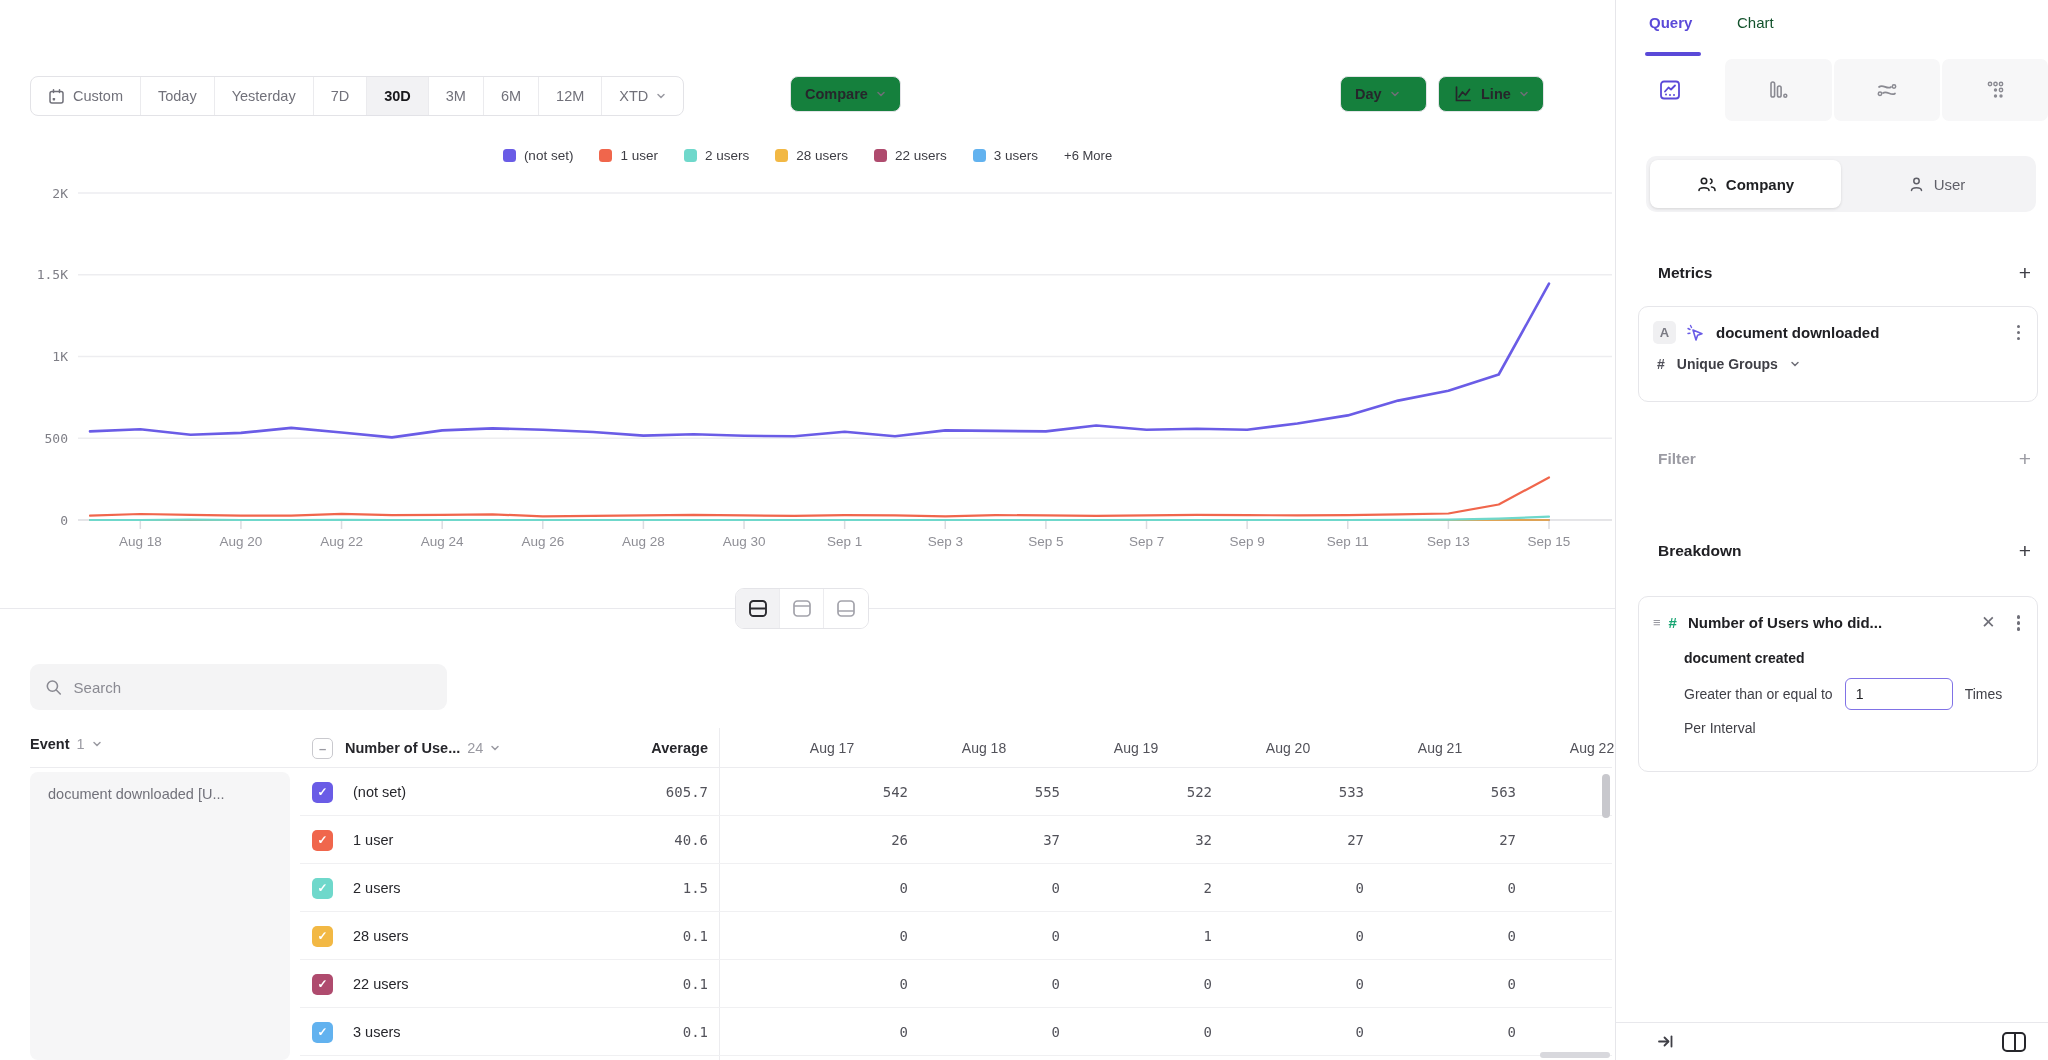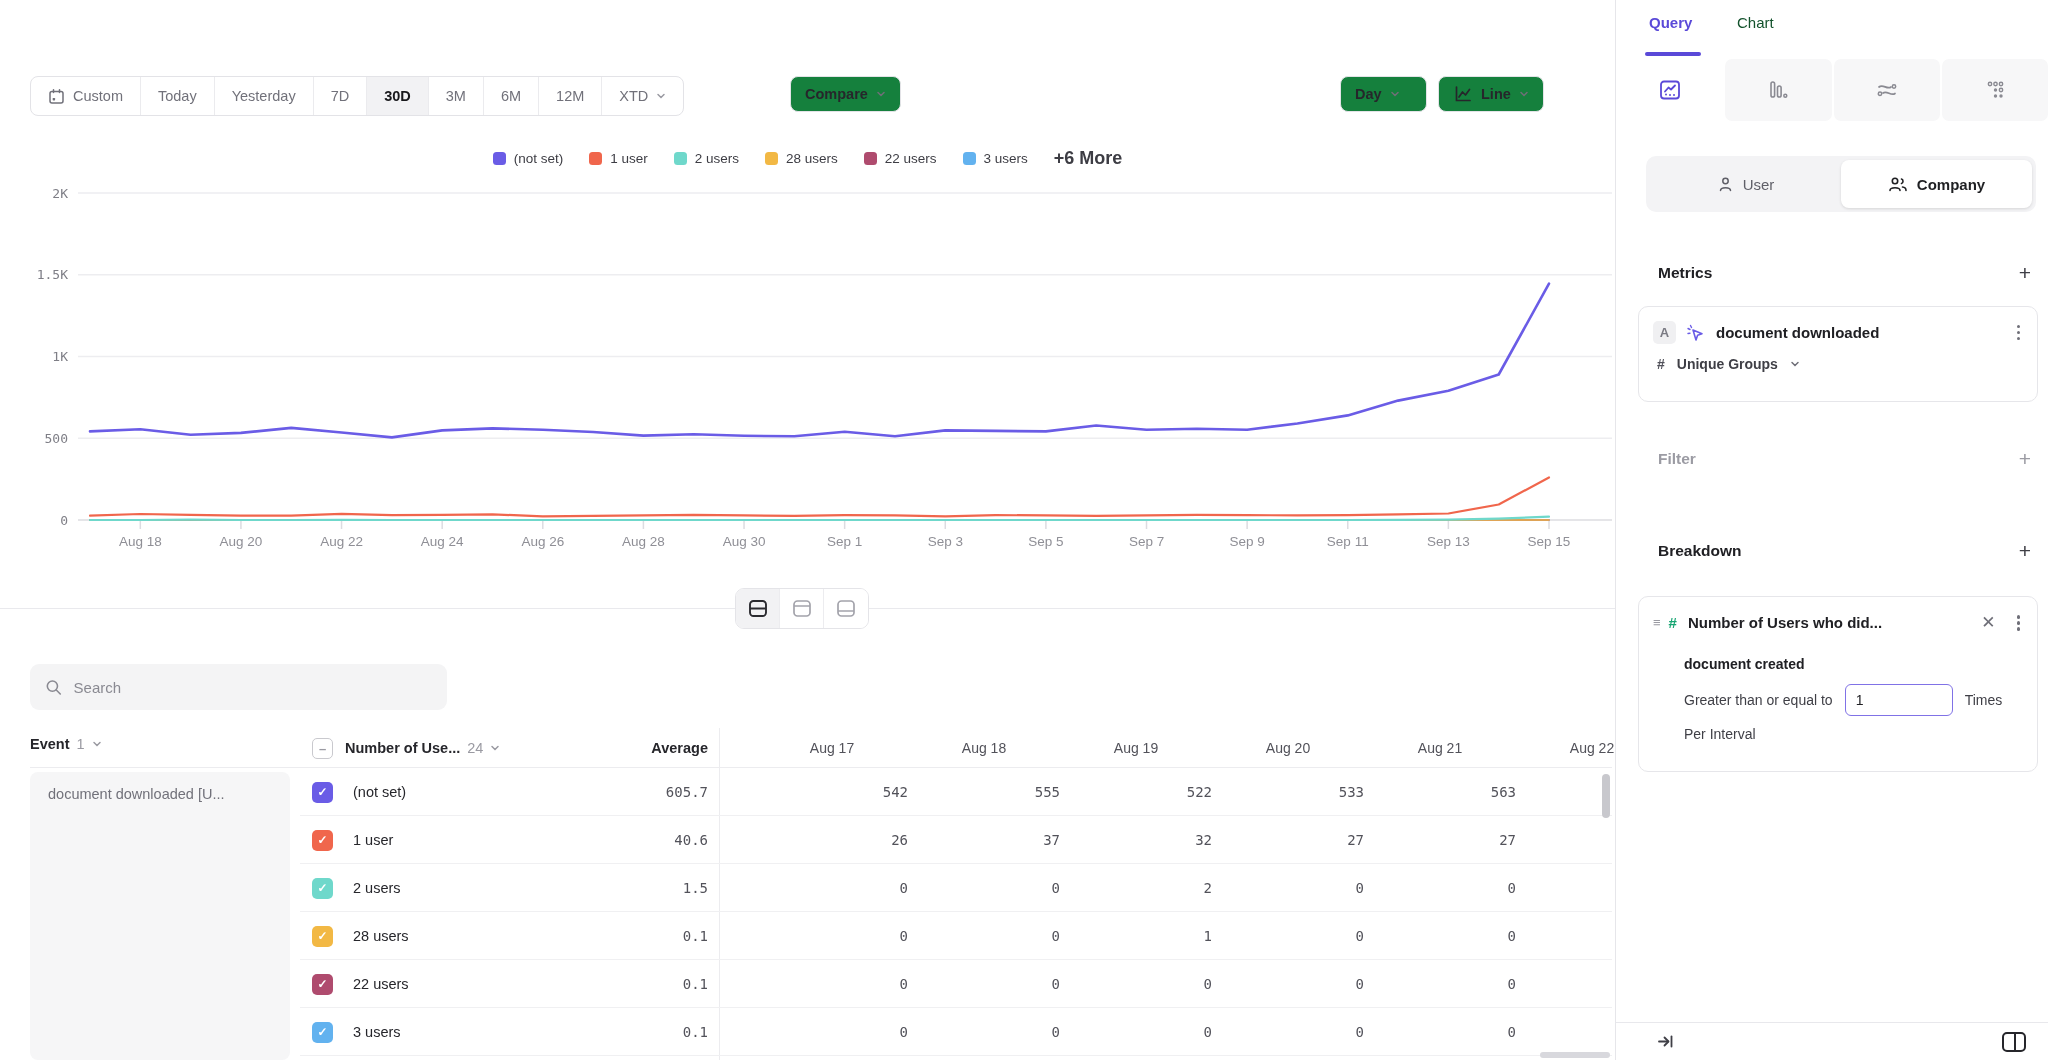--- a/index.html
+++ b/index.html
@@ -19,21 +19,21 @@
   .btn { position:absolute; top:0; height:36px; display:flex; align-items:center; gap:8px;
     padding:0 14px; border:1px solid #e3e3e7; border-radius:8px; background:#15803d;
     font-size:14.5px; color:#26262b; font-weight:600; }
   .chev { width:10px; height:10px; flex:0 0 auto; }
 
   
   .legend { position:absolute; left:0; top:148px; width:1615px; display:flex;
     justify-content:center; align-items:center; gap:26px; }
   .legend-item { display:flex; align-items:center; gap:8px; font-size:13.5px; color:#3d3d44; }
   .swatch { width:13px; height:13px; border-radius:3.5px; }
-  .legend-more { font-size:18px; color:#3d3d44; font-weight:700; }
+  .legend-more { font-size:13px; color:#3d3d44; font-weight:400; }
 
   
   #chart-svg { position:absolute; left:0; top:0; width:1615px; height:560px; }
 
   
   .mid-divider { position:absolute; left:0; top:608px; width:1615px; height:1px; background:#e9e9ed; }
   .toggle-group { position:absolute; left:735px; top:588px; display:flex; height:41px;
     background:#fff; border:1px solid #e4e4e8; border-radius:9px; overflow:hidden; }
   .toggle-cell { width:44px; display:flex; align-items:center; justify-content:center;
     border-right:1px solid #ececef; cursor:pointer; background:#fff; }
@@ -121,21 +121,21 @@
   .mc-row2 { display:flex; align-items:center; gap:12px; margin:12px 0 0 4px; }
   .hash-gray { font-size:14px; color:#52525b; font-weight:600; }
   .mc-agg { font-size:14px; color:#3f3f46; font-weight:600; }
 
   .bd-card { top:596px; height:176px; padding:15px 14px 0 14px; }
   .bd-row1 { display:flex; align-items:center; gap:8px; }
   .drag-handle { color:#9a9aa2; font-size:13px; letter-spacing:0; line-height:10px; }
   .hash-green { font-size:15px; color:#17a673; font-weight:700; }
   .bd-title { font-size:15px; font-weight:600; color:#202024; flex:1; padding-left:3px; }
   .x-close { font-size:17px; color:#6f6f78; padding:0 10px; cursor:pointer; }
-  .bd-event { font-size:14px; font-weight:700; color:#202024; margin:22px 0 0 31px; }
+  .bd-event { font-size:14px; font-weight:700; color:#202024; margin:16px 0 0 31px; }
   .bd-cond { display:flex; align-items:center; gap:12px; margin:12px 0 0 31px; }
   .bd-cond .lbl { font-size:14px; color:#3f3f46; }
   .bd-input { width:108px; height:32px; border:1.5px solid #8072e6; border-radius:6px;
     font-size:14px; color:#202024; padding:0 10px; outline:none;
     font-family:"Liberation Sans", sans-serif; }
   .bd-per { font-size:14px; color:#3f3f46; margin:10px 0 0 31px; }
 
   .sb-bottom { position:absolute; left:0; bottom:0; width:433px; height:38px;
     border-top:1px solid #e8e8ec; }
   .collapse-btn { position:absolute; left:40px; top:9px; cursor:pointer; }
@@ -479,35 +479,35 @@
           <circle cx="18" cy="6" r="1.7" fill="none" stroke="#8a8a92" stroke-width="1.4"></circle>
           <circle cx="12.5" cy="12" r="1.7" fill="#8a8a92"></circle>
           <circle cx="18" cy="12" r="1.7" fill="none" stroke="#8a8a92" stroke-width="1.4"></circle>
           <circle cx="12.5" cy="18" r="1.7" fill="#8a8a92"></circle>
           <circle cx="18" cy="18" r="1.7" fill="#8a8a92"></circle>
         </svg>
       </div>
     </div>
 
     <div class="entity-toggle">
-      <div class="ent-opt">
-        <svg width="17" height="17" viewBox="0 0 17 17">
-          <circle cx="8.5" cy="5" r="2.7" fill="none" stroke="#5f5f68" stroke-width="1.5"></circle>
-          <path d="M3.5 14.5 C3.5 10.8, 13.5 10.8, 13.5 14.5" fill="none" stroke="#5f5f68" stroke-width="1.5" stroke-linecap="round"></path>
-        </svg>
-        <span>User</span>
-      </div>
       <div class="ent-opt selected">
         <svg width="20" height="17" viewBox="0 0 20 17">
           <circle cx="7" cy="5" r="2.7" fill="none" stroke="#1f2023" stroke-width="1.6"></circle>
           <path d="M2 14.5 C2 10.8, 12 10.8, 12 14.5" fill="none" stroke="#1f2023" stroke-width="1.6" stroke-linecap="round"></path>
           <path d="M13.5 3 C15.5 3.5, 15.5 7, 13.5 7.5" fill="none" stroke="#1f2023" stroke-width="1.6" stroke-linecap="round"></path>
           <path d="M14.5 11 C17.5 11.2, 18 12.8, 18 14.5" fill="none" stroke="#1f2023" stroke-width="1.6" stroke-linecap="round"></path>
         </svg>
         <span>Company</span>
+      </div>
+      <div class="ent-opt">
+        <svg width="17" height="17" viewBox="0 0 17 17">
+          <circle cx="8.5" cy="5" r="2.7" fill="none" stroke="#5f5f68" stroke-width="1.5"></circle>
+          <path d="M3.5 14.5 C3.5 10.8, 13.5 10.8, 13.5 14.5" fill="none" stroke="#5f5f68" stroke-width="1.5" stroke-linecap="round"></path>
+        </svg>
+        <span>User</span>
       </div>
     </div>
 
     <div class="sb-sec-head" style="top:262px;">
       <span class="ttl">Metrics</span>
       <span class="plus">+</span>
     </div>
 
     <div class="sb-card metric-card">
       <div class="mc-row1">

